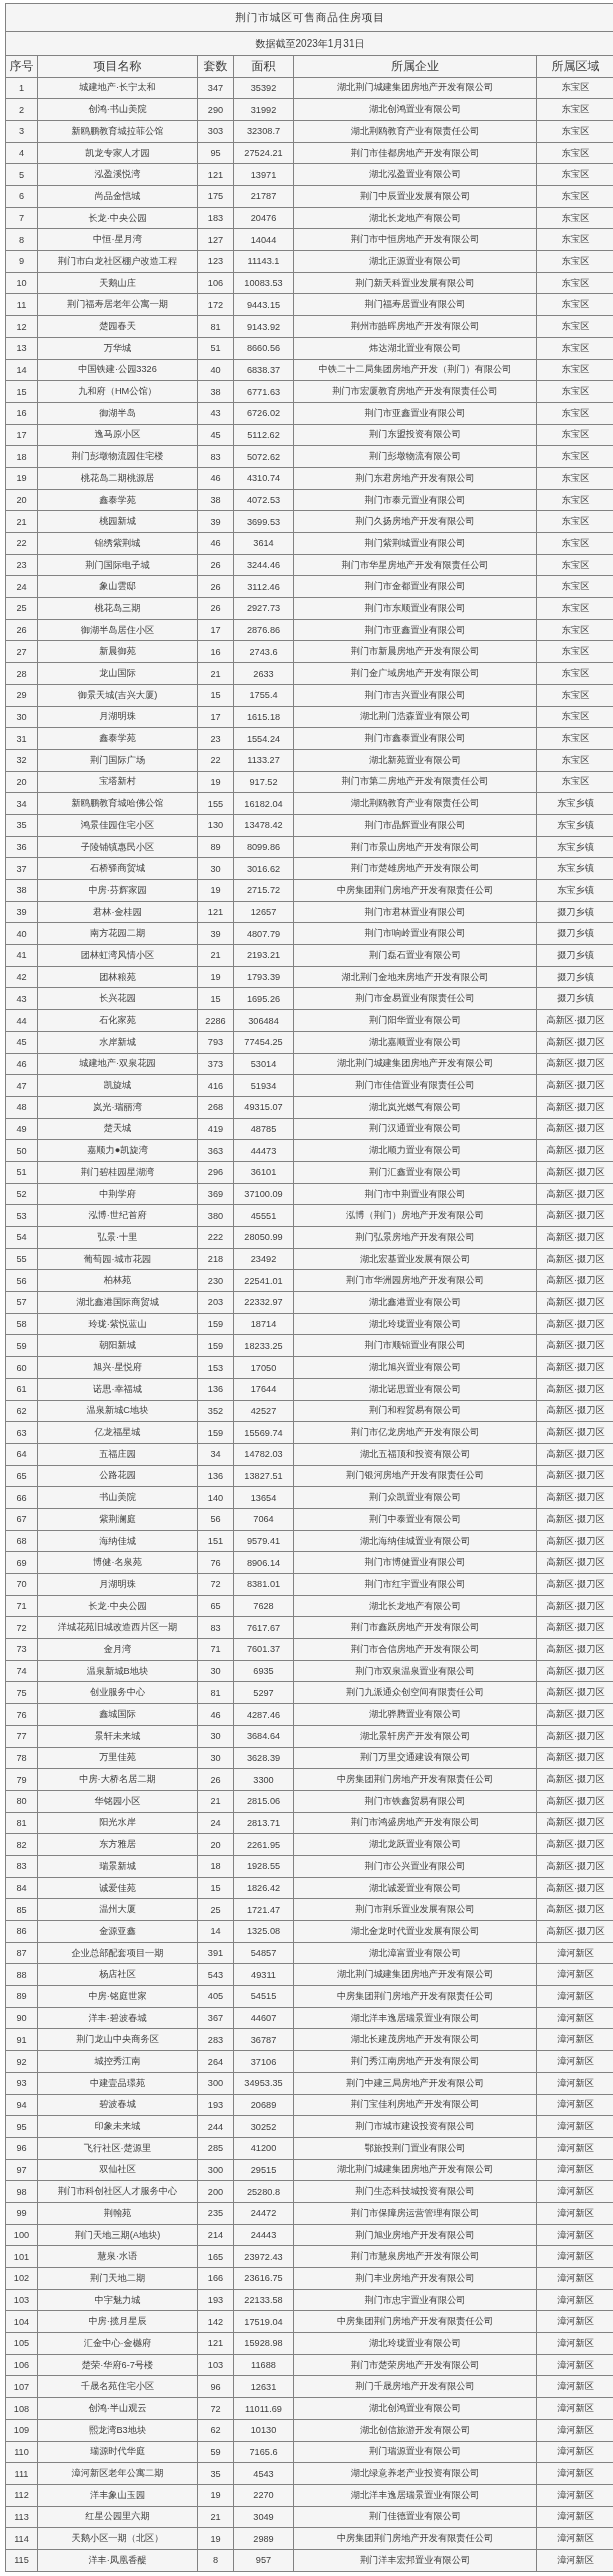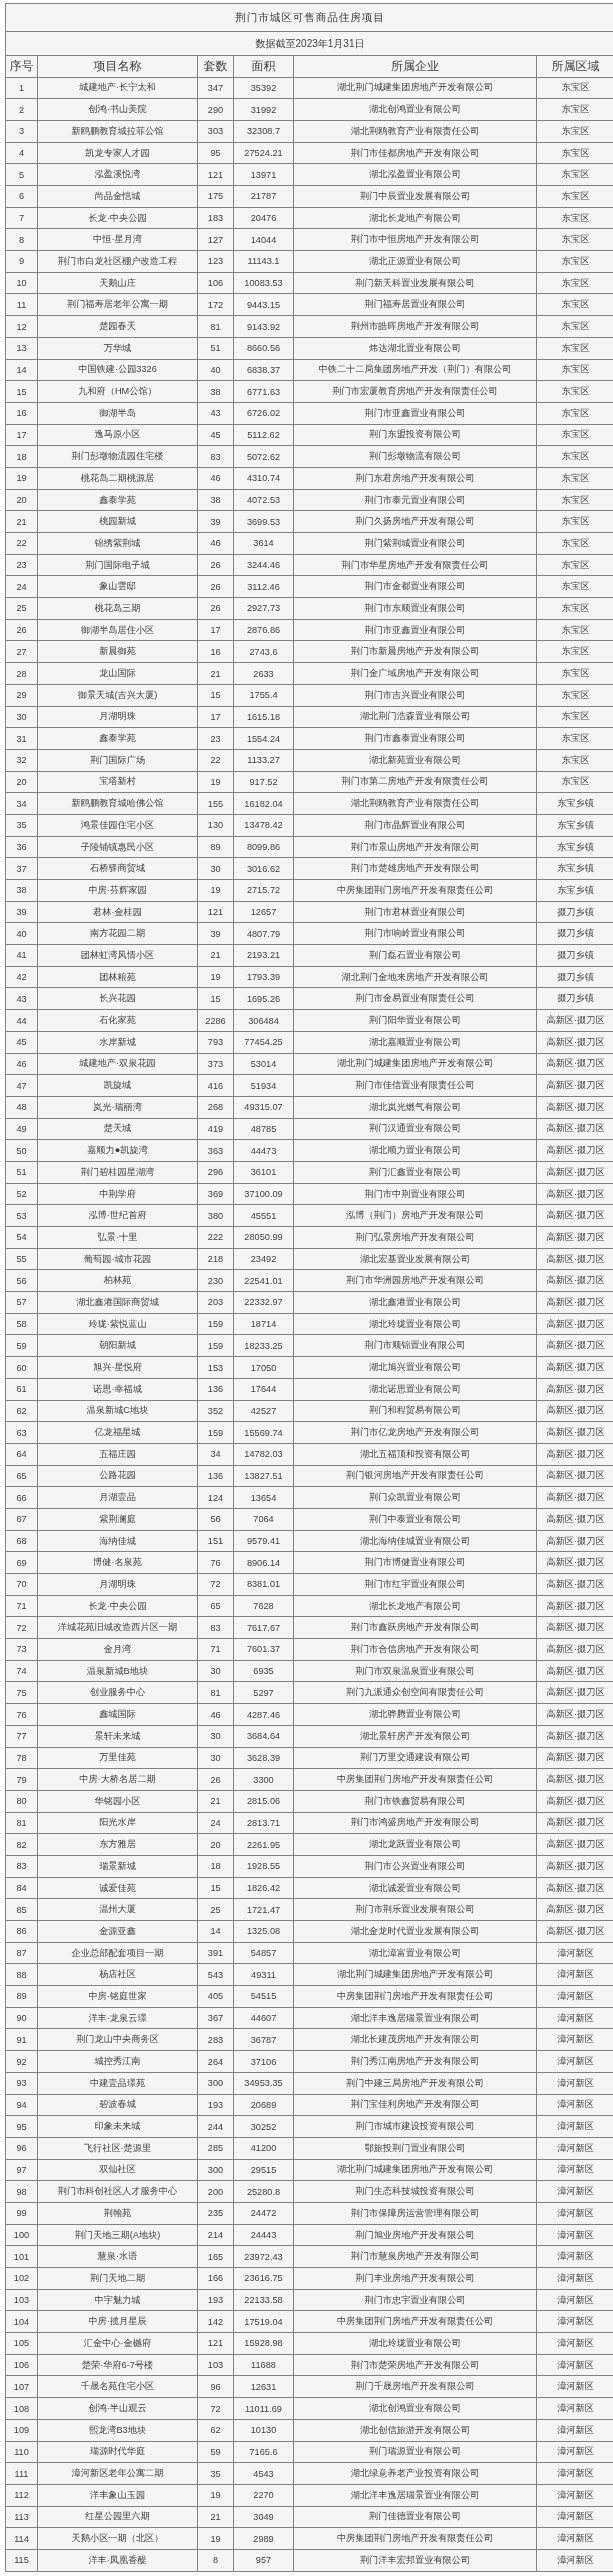--- a/index.html
+++ b/index.html
@@ -594,22 +594,22 @@
         <tr>
           <td>65</td>
           <td>公路花园</td>
           <td>136</td>
           <td>13827.51</td>
           <td>荆门银河房地产开发有限责任公司</td>
           <td>高新区·掇刀区</td>
         </tr>
         <tr>
           <td>66</td>
-          <td>月湖壹品</td>
-          <td>124</td>
+          <td>书山美院</td>
+          <td>140</td>
           <td>13654</td>
           <td>荆门众凯置业有限公司</td>
           <td>高新区·掇刀区</td>
         </tr>
         <tr>
           <td>67</td>
           <td>紫荆澜庭</td>
           <td>56</td>
           <td>7064</td>
           <td>荆门中泰置业有限公司</td>
@@ -786,21 +786,21 @@
         <tr>
           <td>89</td>
           <td>中房·铭庭世家</td>
           <td>405</td>
           <td>54515</td>
           <td>中房集团荆门房地产开发有限责任公司</td>
           <td>漳河新区</td>
         </tr>
         <tr>
           <td>90</td>
-          <td>洋丰·龙泉云璟</td>
+          <td>洋丰·碧波春城</td>
           <td>367</td>
           <td>44607</td>
           <td>湖北洋丰逸居瑞景置业有限公司</td>
           <td>漳河新区</td>
         </tr>
         <tr>
           <td>91</td>
           <td>荆门龙山中央商务区</td>
           <td>283</td>
           <td>36787</td>

